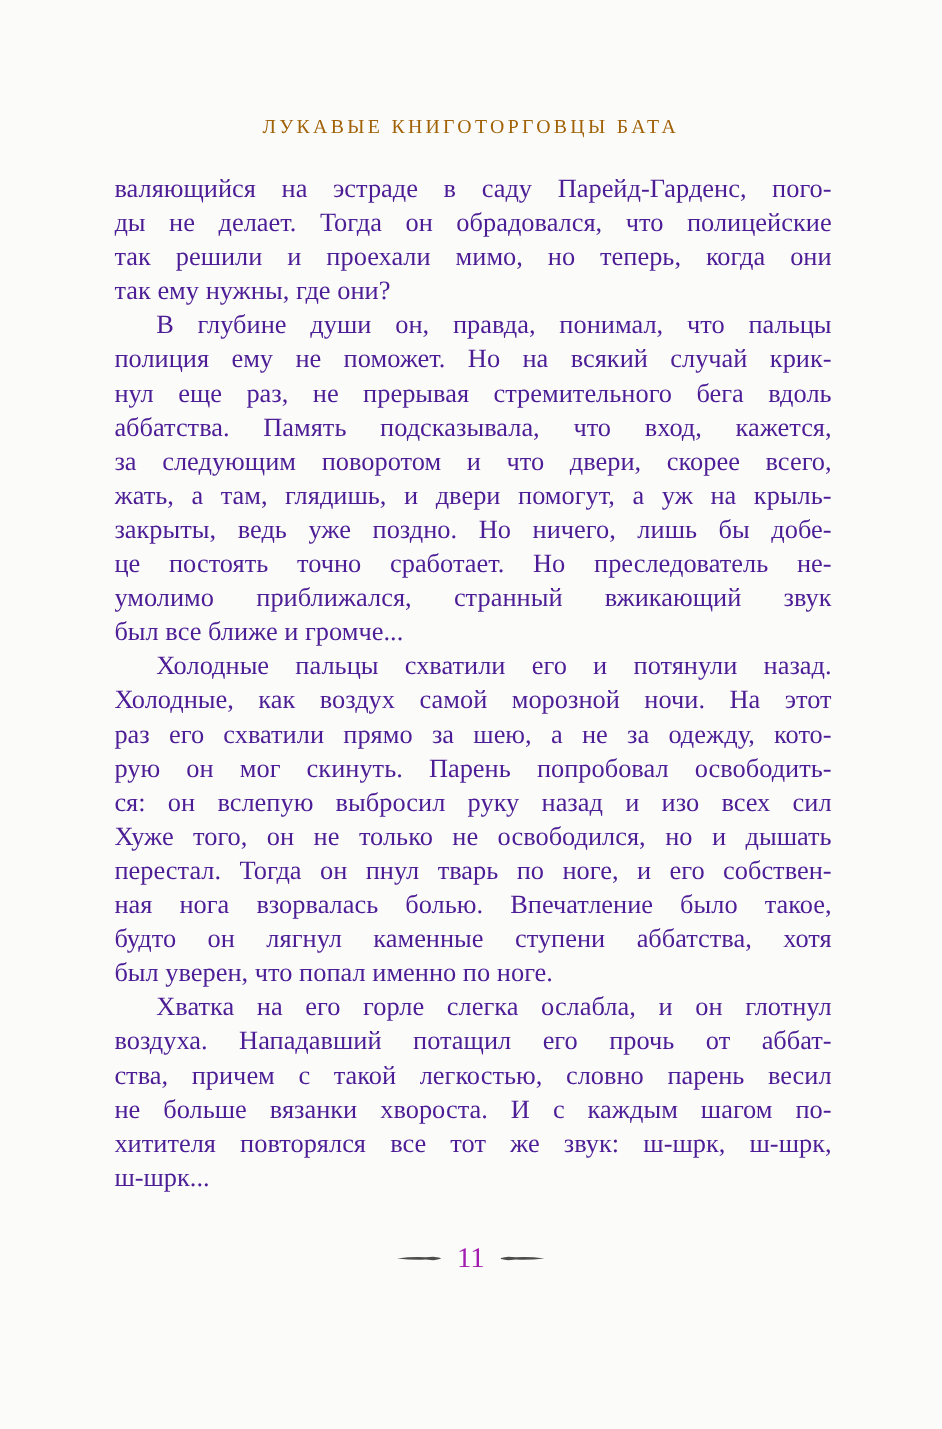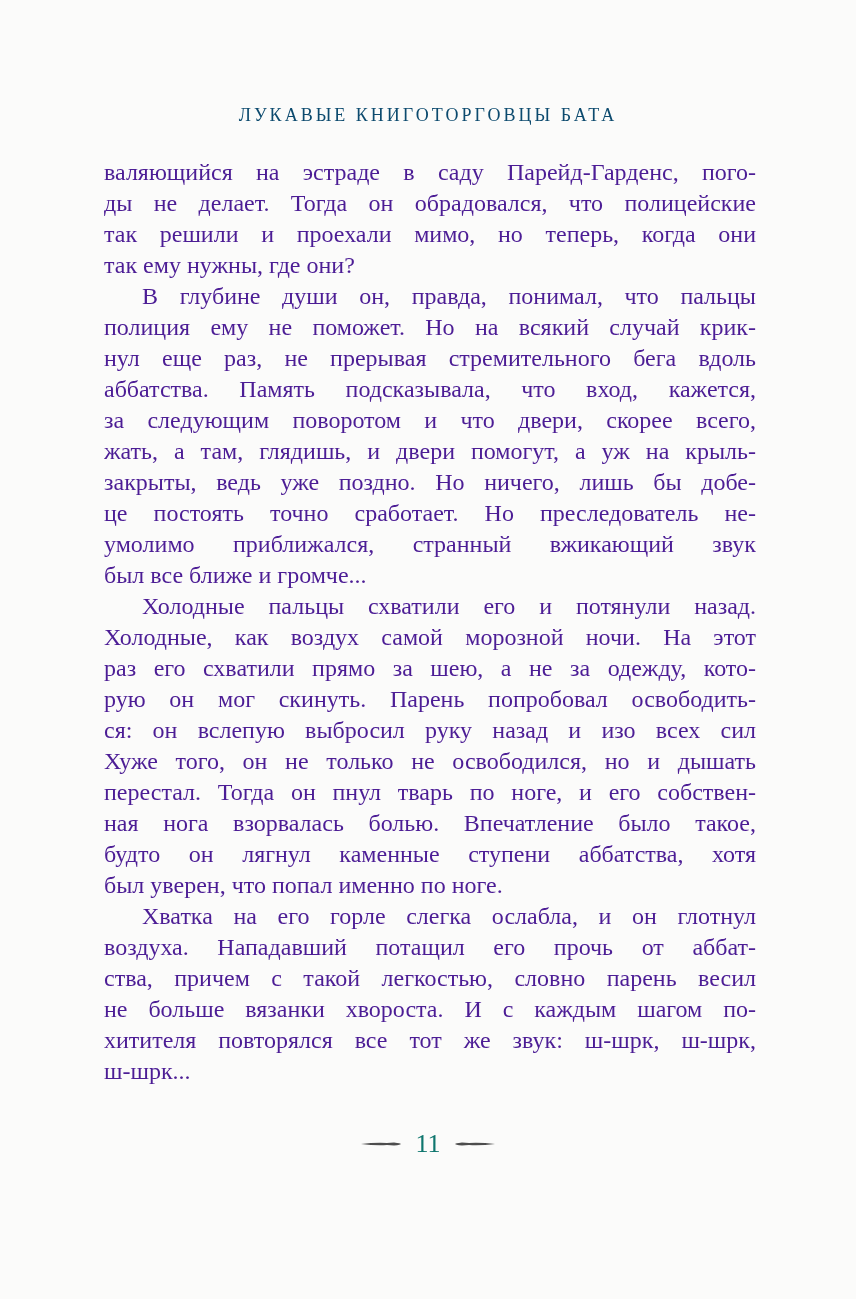--- a/index.html
+++ b/index.html
@@ -21,21 +21,21 @@
     color: #2b313b;
   }
   .running-header {
     position: absolute;
     top: 105px;
     left: 0;
     width: 100%;
     text-align: center;
     font-size: 18px;
     letter-spacing: 3px;
-    color: #0c4a6e;
+    color: #a16207;
     white-space: nowrap;
   }
   .body-text {
     position: absolute;
     top: 157px;
     left: 104px;
     width: 652px;
   }
   .paragraph {
     margin: 0;
@@ -61,21 +61,21 @@
     left: 0;
     width: 100%;
     display: flex;
     align-items: center;
     justify-content: center;
     gap: 14px;
   }
   .page-number {
     font-size: 26px;
     line-height: 32px;
-    color: #0f766e;
+    color: #a21caf;
   }
   .ornament svg {
     display: block;
   }
 </style>
 </head>
 <body>
 
 <div class="page">
 

